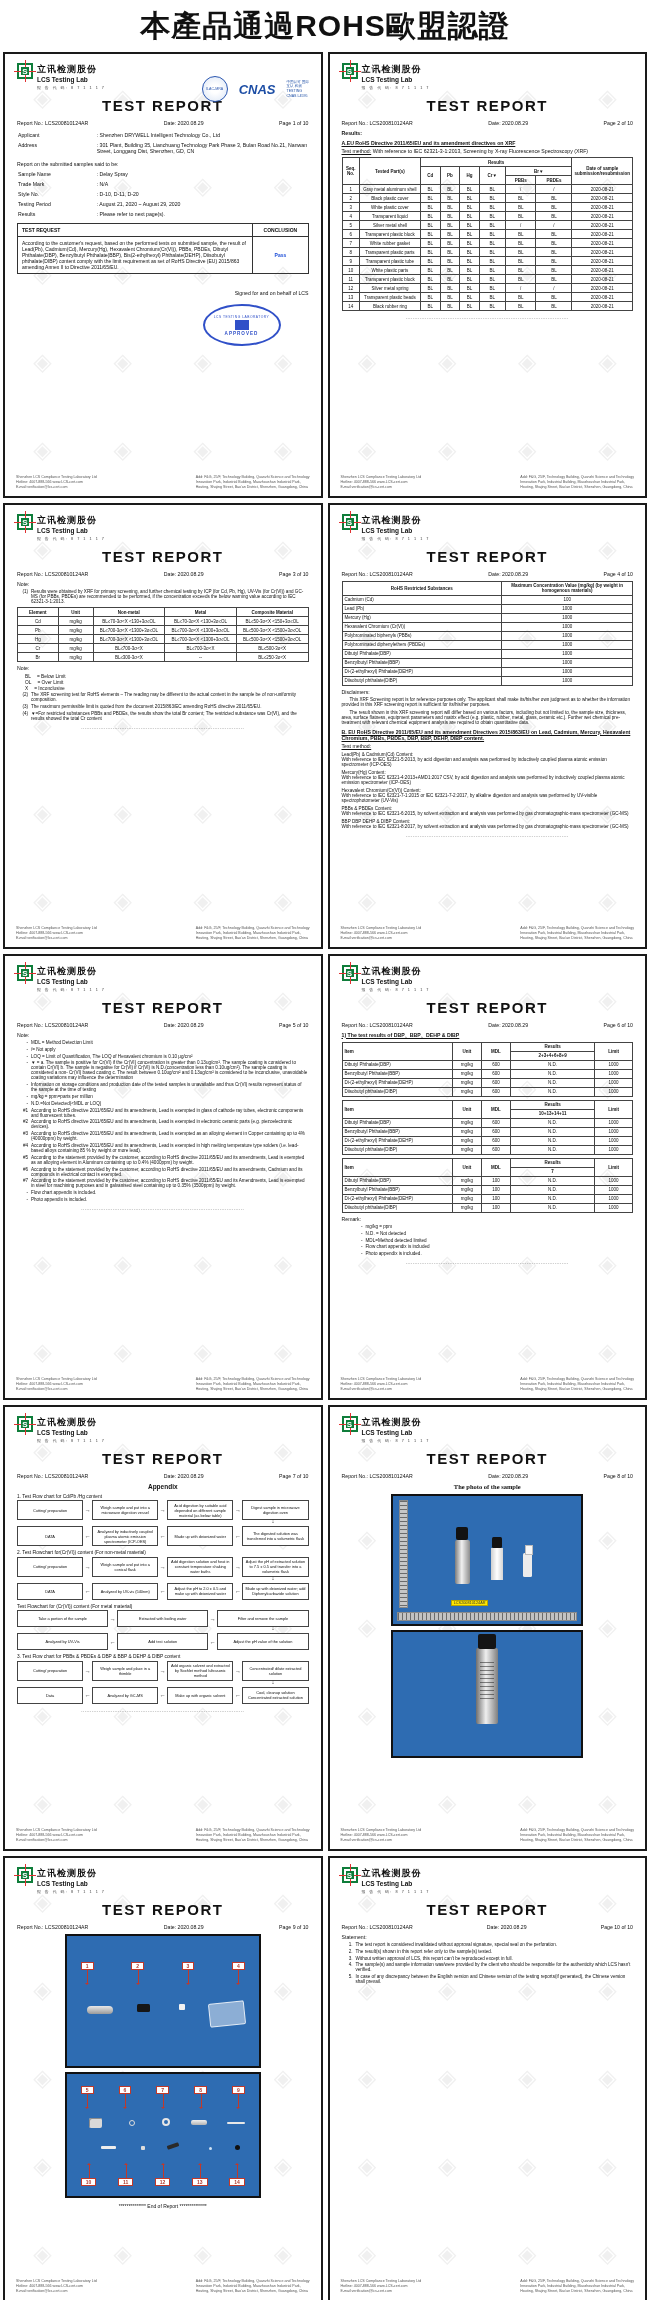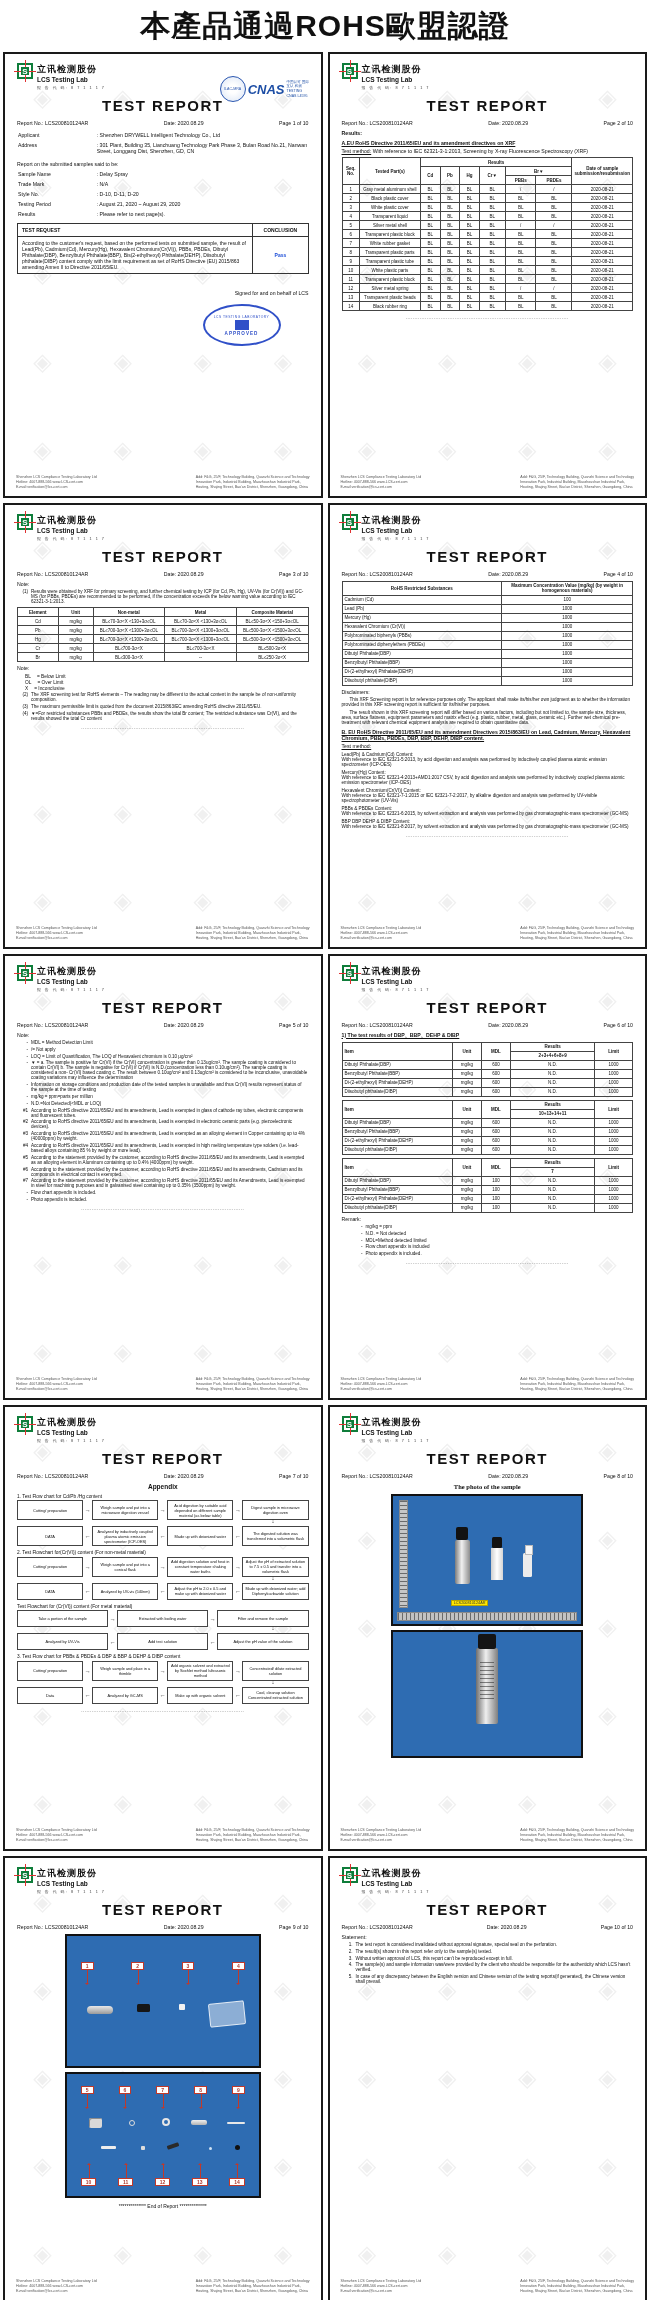--- a/index.html
+++ b/index.html
@@ -50,21 +50,21 @@
   .req th:last-child { width:19%; text-align:center; }
   .pass { color:#1d4ed8; font-weight:bold; text-align:center !important; }
   .signed { text-align:right; font-size:5.2px; margin-top:16px; }
 
   .stamp { margin:8px 28px 0 auto; width:78px; height:42px; border:2px solid #3050c8; border-radius:50%;
            color:#3050c8; display:flex; flex-direction:column; align-items:center; justify-content:center; gap:1px; }
   .stamp-ring { font-size:3.3px; letter-spacing:.5px; }
   .stamp-core { width:14px; height:10px; background:#3050c8; }
   .stamp-approved { font-size:4.6px; font-weight:bold; letter-spacing:1px; }
 
-  .cnas { position:absolute; top:22px; right:8px; display:flex; align-items:center; gap:2px; z-index:2; }
+  .cnas { position:absolute; top:22px; right:8px; display:flex; align-items:center; gap:11px; z-index:2; }
   .ilac { width:26px; height:26px; border:1.5px solid #2b57b0; border-radius:50%; color:#2b57b0; font-size:3.6px;
           display:flex; align-items:center; justify-content:center; text-align:center;
           background:radial-gradient(circle,#ffffff 25%,#d9e4f5 100%); flex:none; }
   .cnasword { font-size:13px; font-weight:bold; font-style:italic; color:#1d4ea5; }
   .cnasside { font-size:3.6px; color:#1d4ea5; width:26px; line-height:1.3; }
 
   .note .pair { display:flex; gap:3px; font-size:4.6px; margin:1.8px 0; }
   .note .pa { flex:none; width:11px; text-align:right; }
   .note .pb { flex:1; }
   .abbr .pair { display:flex; gap:6px; font-size:4.8px; margin:1px 0 1px 8px; }

